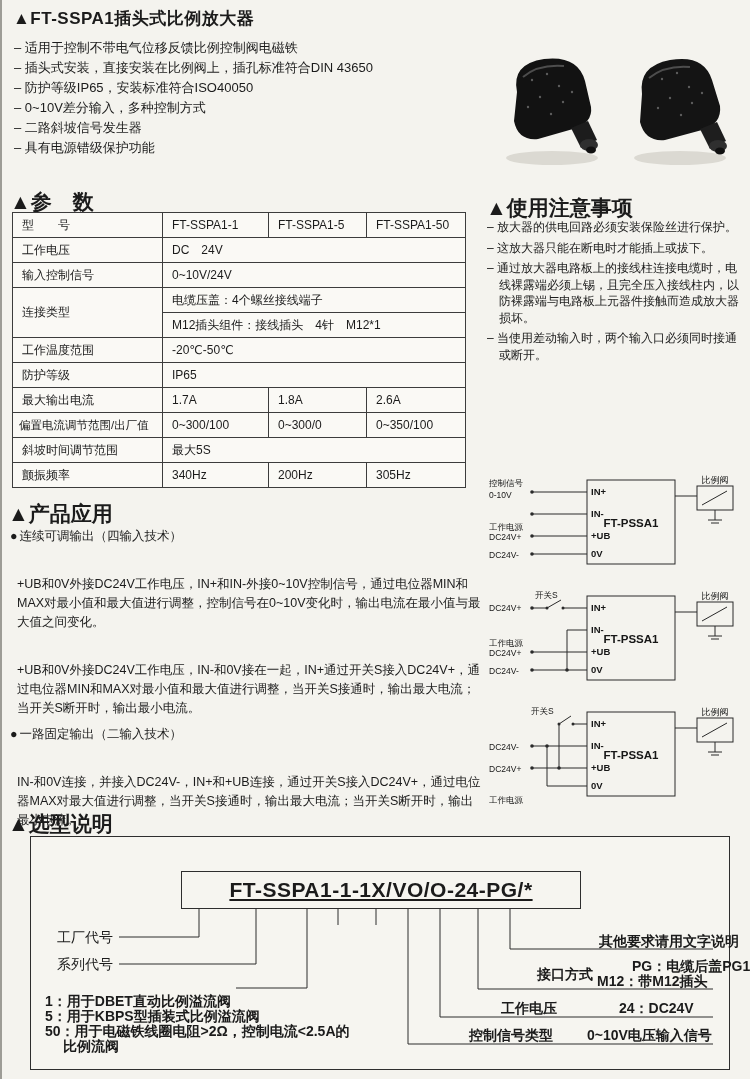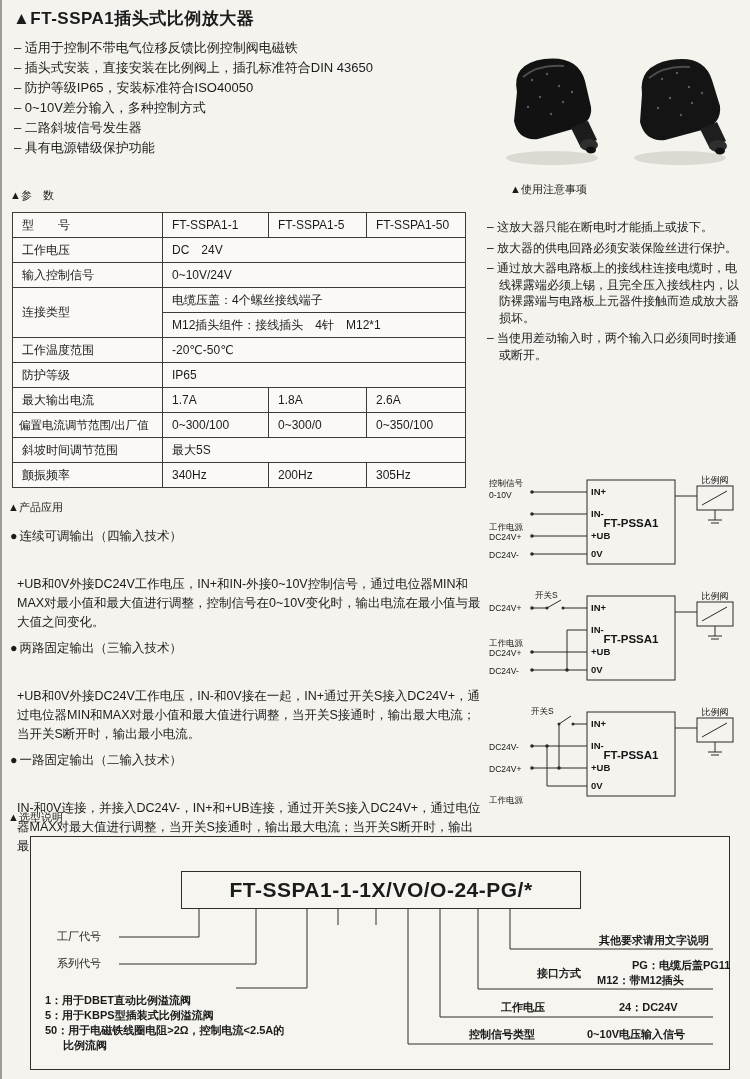--- a/index.html
+++ b/index.html
@@ -2,21 +2,21 @@
 <html><head>
 <meta charset="utf-8">
 <style>
   * { box-sizing: border-box; margin: 0; padding: 0; }
   body { font-family: "Liberation Sans", "DejaVu Sans", sans-serif; background: #888; }
   .page { position: relative; width: 750px; height: 1079px; background: #f4f3ee; color: #1b1b1b; overflow: hidden; margin: 0 auto; padding-left: 36px; }
   .abs { position: absolute; }
   .scan-edge { position: absolute; left: 0; top: 0; width: 2px; height: 100%; background: #55534f; opacity: .55; }
 
   .h1 { font-size: 17px; font-weight: bold; letter-spacing: .5px; }
-  .h2 { font-size: 11px; font-weight: normal; }
+  .h2 { font-size: 21px; font-weight: bold; }
 
   .features { list-style: none; font-size: 13px; line-height: 20px; }
   .features li { padding-left: 12px; text-indent: -12px; }
   .features li::before { content: "– "; }
 
   .photos { display: flex; gap: 8px; }
 
   .params-table { border-collapse: collapse; table-layout: fixed; background: #faf9f5; }
   .params-table td { border: 1px solid #3c3c3c; font-size: 12px; height: 25px; padding: 2px 9px; vertical-align: middle; }
   .params-table td.lbl { padding-left: 9px; }
@@ -35,23 +35,23 @@
   .diag-col { display: flex; flex-direction: column; gap: 16px; }
   .diag text { font-family: "Liberation Sans", sans-serif; fill: #161616; }
   .diag .dt { font-size: 8.5px; }
   .diag .dterm { font-size: 9.5px; font-weight: bold; }
   .diag .dname { font-size: 11.5px; font-weight: bold; }
   .diag .dvalve { font-size: 9px; }
   .diag line, .diag rect, .diag path { stroke: #2a2a2a; stroke-width: 1; fill: none; }
   .diag circle { fill: #2a2a2a; stroke: none; }
 
   .selection-box { position: absolute; left: 30px; top: 836px; width: 700px; height: 234px; border: 1px solid #2e2e2e; background: #f6f5f0; }
-  .model-box { position: absolute; left: 150px; top: 34px; width: 400px; height: 38px; border: 1px solid #2e2e2e; display: flex; align-items: center; justify-content: center; font-size: 21px; font-weight: bold; letter-spacing: .5px; background: #f6f5f0; }
+  .model-box { position: absolute; left: 150px; top: 34px; width: 400px; height: 38px; border: 1px solid #2e2e2e; display: flex; align-items: center; justify-content: center; font-size: 21px; font-weight: bold; letter-spacing: .5px; background: #f6f5f0; text-decoration: underline; }
   .sel-lines { position: absolute; left: 0; top: 0; pointer-events: none; }
-  .sel-label { position: absolute; font-size: 11px; white-space: nowrap; }
+  .sel-label { position: absolute; font-size: 14px; white-space: nowrap; }
   .sel-label.b { font-weight: bold; }
 </style>
 </head>
 <body>
 
 <div class="page">
   <div class="scan-edge"></div>
 
   <div class="abs h1" style="left:13px; top:7px;">▲FT-SSPA1插头式比例放大器</div>
 
@@ -160,24 +160,24 @@
       </tr>
       <tr>
         <td class="lbl">颤振频率</td>
         <td>340Hz</td>
         <td>200Hz</td>
         <td>305Hz</td>
       </tr>
     </tbody>
   </table>
 
-  <div class="abs h2" style="left:486px; top:182px;margin-left:24px;">▲使用注意事项</div>
+  <div class="abs h2" style="left:486px; top:194px;">▲使用注意事项</div>
   <ul class="notes abs" style="left:487px; top:219px;">
+    <li>放大器的供电回路必须安装保险丝进行保护。</li>
     <li>这放大器只能在断电时才能插上或拔下。</li>
-    <li>放大器的供电回路必须安装保险丝进行保护。</li>
     <li>通过放大器电路板上的接线柱连接电缆时，电线裸露端必须上锡，且完全压入接线柱内，以防裸露端与电路板上元器件接触而造成放大器损坏。</li>
     <li>当使用差动输入时，两个输入口必须同时接通或断开。</li>
   </ul>
 
   <div class="diag-col abs" style="left:487px; top:474px;">
 
     <svg class="diag" width="258" height="100">
       <g>
         <line x1="45" y1="18" x2="100" y2="18"></line>
           <circle cx="45" cy="18" r="1.8"></circle>
@@ -279,21 +279,20 @@
     </svg>
   </div>
 
   <div class="abs h2" style="left:8px; top:500px;">▲产品应用</div>
   <div class="apps abs" style="left:10px; top:527px;">
     <div class="app-block">
       <div class="app-title">连续可调输出（四输入技术）</div>
       <div class="app-body">+UB和0V外接DC24V工作电压，IN+和IN-外接0~10V控制信号，通过电位器MIN和MAX对最小值和最大值进行调整，控制信号在0~10V变化时，输出电流在最小值与最大值之间变化。</div>
     </div>
     <div class="app-block">
-      <div class="app-title">两路固定输出（三输入技术）</div>
       <div class="app-body">+UB和0V外接DC24V工作电压，IN-和0V接在一起，IN+通过开关S接入DC24V+，通过电位器MIN和MAX对最小值和最大值进行调整，当开关S接通时，输出最大电流；当开关S断开时，输出最小电流。</div>
     </div>
     <div class="app-block">
       <div class="app-title">一路固定输出（二输入技术）</div>
       <div class="app-body">IN-和0V连接，并接入DC24V-，IN+和+UB连接，通过开关S接入DC24V+，通过电位器MAX对最大值进行调整，当开关S接通时，输出最大电流；当开关S断开时，输出最小电流。</div>
     </div>
   </div>
 
   <div class="abs h2" style="left:8px; top:810px;">▲选型说明</div>
 

